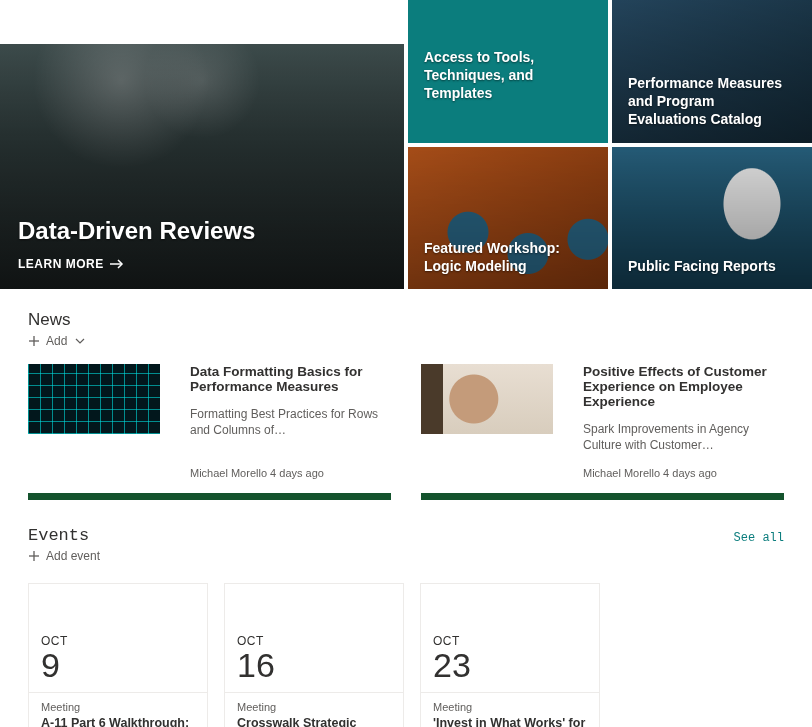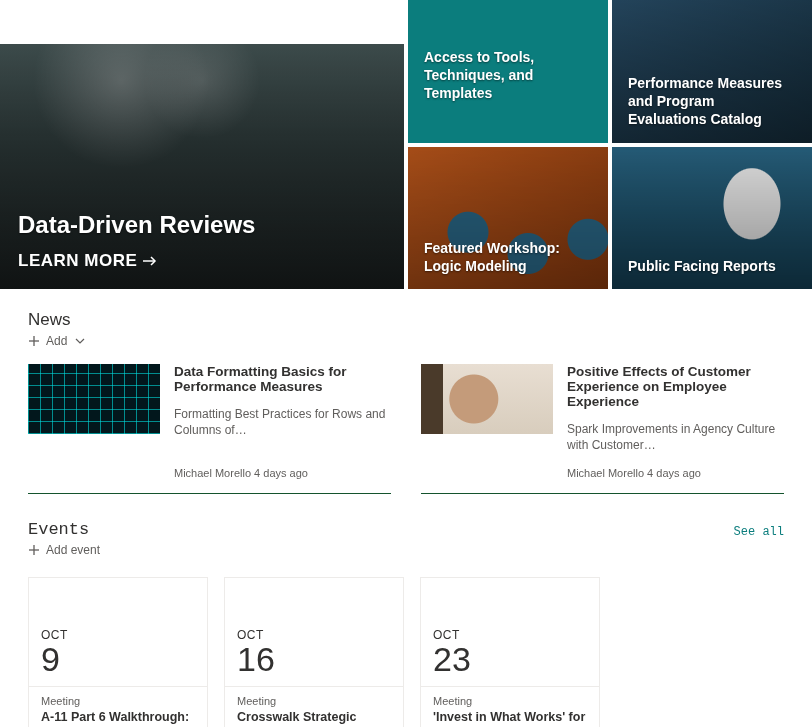--- a/index.html
+++ b/index.html
@@ -35,21 +35,21 @@
   }
   .hero-main-title {
     font-size: 24px;
     font-weight: 600;
     margin-bottom: 12px;
     text-shadow: 0 1px 2px rgba(0,0,0,.6);
   }
   .learn-more {
     display: inline-flex;
     align-items: center;
-    font-size: 17px;
+    font-size: 12px;
     font-weight: 600;
     letter-spacing: .5px;
     gap: 6px;
     cursor: pointer;
   }
   .learn-more svg { stroke: #fff; }
   .tiles {
     display: grid;
     grid-template-columns: 1fr 1fr;
     grid-template-rows: 1fr 1fr;
@@ -110,23 +110,23 @@
   .add-link svg { stroke: #605e5c; }
   .chev { margin-left: 2px; }
   
   .news-row {
     display: grid;
     grid-template-columns: 1fr 1fr;
     gap: 30px;
   }
   .news-card {
     display: flex;
-    gap: 14px;
+    gap: 30px;
     padding: 6px 0 14px;
-    border-bottom: 1px solid #14532d;
+    border-bottom: 7px solid #14532d;
     cursor: pointer;
   }
   .news-thumb {
     width: 132px;
     height: 70px;
     flex: none;
   }
   .thumb-a {
     background:
       repeating-linear-gradient(90deg, rgba(0,220,220,.6) 0 1px, transparent 1px 12px),

